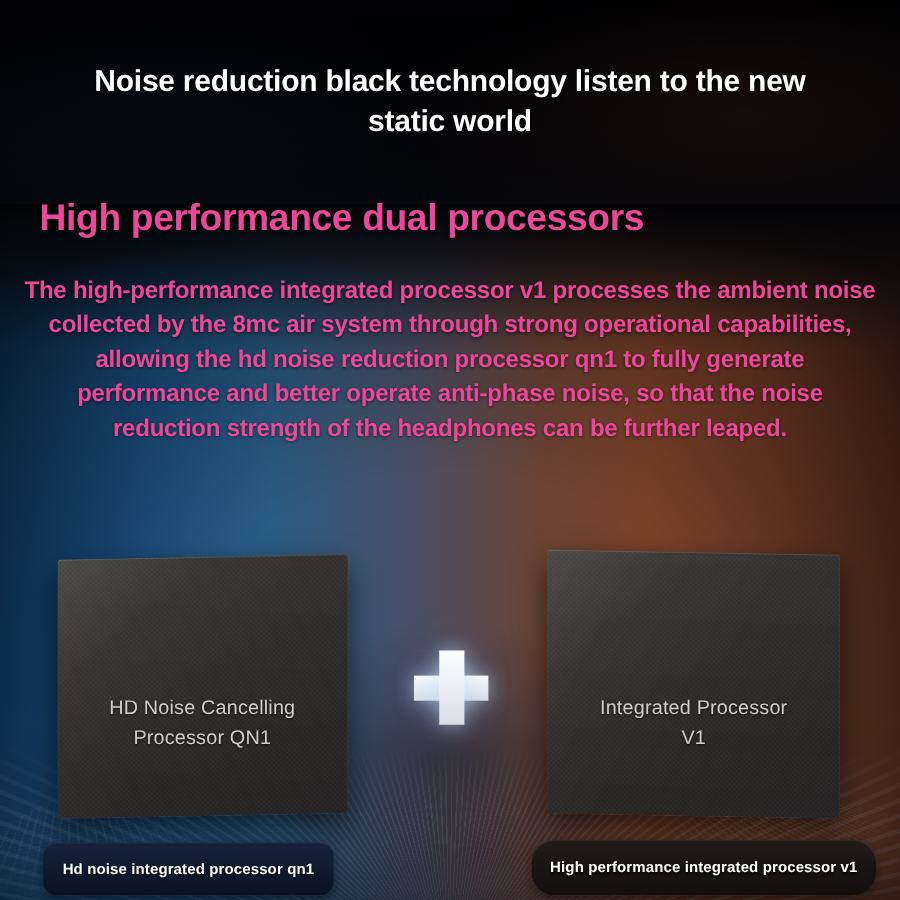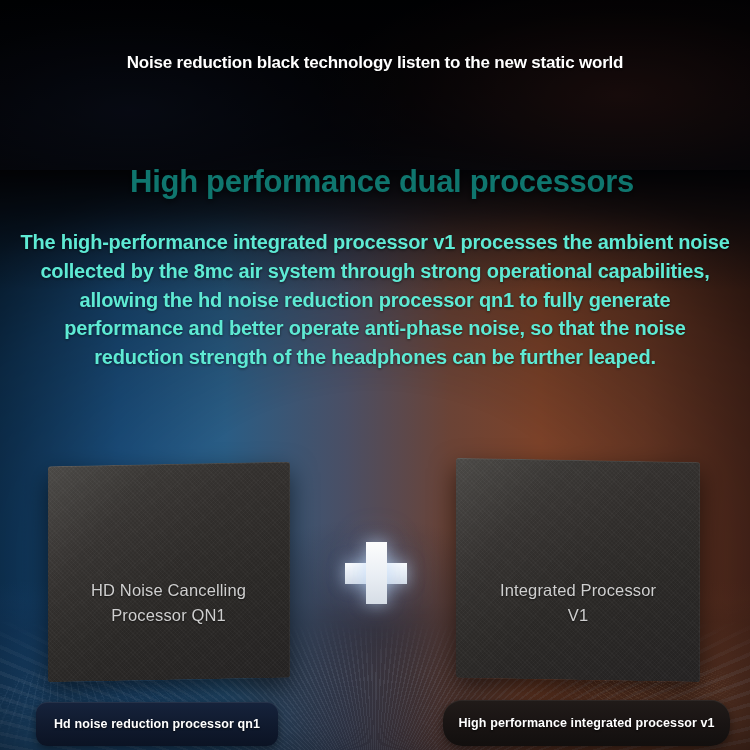--- a/index.html
+++ b/index.html
@@ -136,48 +136,48 @@
     height: 750px;
   }
 
   .eyebrow-title {
     position: absolute;
     top: 52px;
     left: 50px;
     width: 650px;
     text-align: center;
     color: #ffffff;
-    font-size: 17px;
+    font-size: 25px;
     font-weight: bold;
     line-height: 1.32;
     letter-spacing: -0.2px;
     text-shadow: 0 1px 3px rgba(0,0,0,0.85);
   }
 
   .main-heading {
     position: absolute;
     top: 163px;
-    left: 47px;
+    left: 33px;
     width: 670px;
-    text-align: center;
-    color: #0f766e;
+    text-align: left;
+    color: #ec4899;
     font-size: 31px;
     font-weight: bold;
     line-height: 1.2;
     letter-spacing: -0.3px;
     text-shadow: 0 2px 6px rgba(0,0,0,0.6);
   }
 
   .body-copy {
     position: absolute;
     top: 228px;
     left: 20px;
     width: 710px;
     text-align: center;
-    color: #5eead4;
+    color: #ec4899;
     font-size: 20px;
     font-weight: bold;
     line-height: 1.44;
     letter-spacing: -0.2px;
     text-shadow: 0 1px 3px rgba(0,0,0,0.55);
   }
 
   
   .chip {
     position: absolute;
@@ -290,18 +290,18 @@
       <div class="plus-bar v"></div>
     </div>
 
     <div class="chip chip-right">
       <div class="chip-label">
         <div>Integrated Processor</div>
         <div>V1</div>
       </div>
     </div>
 
-    <div class="badge badge-left">Hd noise reduction processor qn1</div>
+    <div class="badge badge-left">Hd noise integrated processor qn1</div>
 
     <div class="badge badge-right">High performance integrated processor v1</div>
 
   </div>
 </div>
 
 </body></html>

